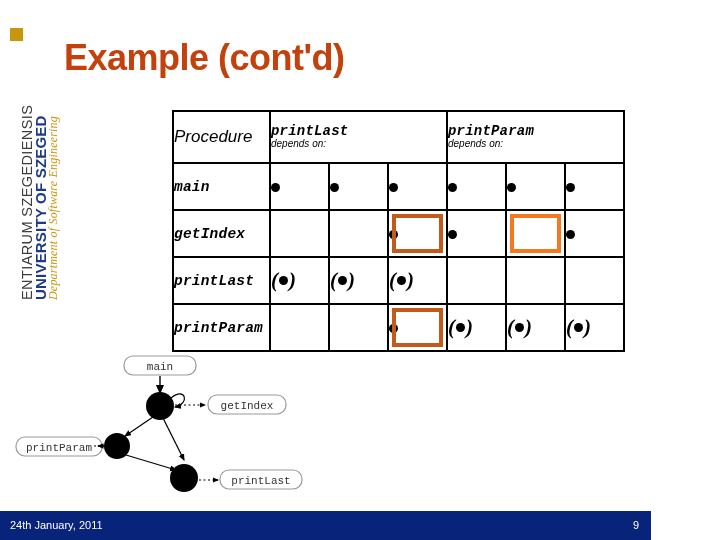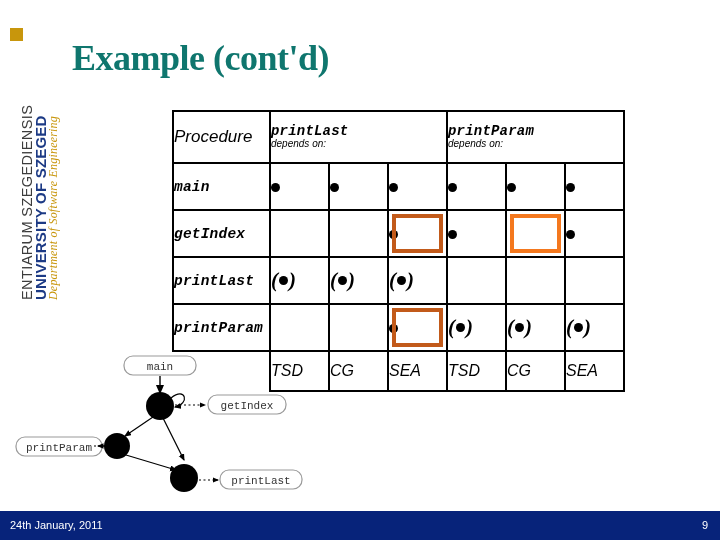--- a/index.html
+++ b/index.html
@@ -34,24 +34,23 @@
     letter-spacing:0.2px;
   }
   #uni-line3{
     left:47px;top:300px;
     font-size:12px;font-style:italic;color:#c8960c;
     font-family:"Liberation Serif",serif;
     letter-spacing:0.2px;
   }
   
   #title{
-    position:absolute;left:72px;top:37px;
-    font-size:36px;font-weight:bold;color:#0f766e;
+    position:absolute;left:64px;top:37px;
+    font-size:36px;font-weight:bold;color:#c2410c;
     letter-spacing:-0.5px;
-    font-family:Liberation Serif, serif;
   }
   
   #dep-table{
     position:absolute;left:172px;top:110px;
     border-collapse:collapse;
     background:#fff;
   }
   #dep-table td{
     border:2px solid #000;
     padding:0;
@@ -109,21 +108,21 @@
     pointer-events:none;
   }
   td.hl-dark::after{border-color:#c25a1a;}
   td.hl-bright::after{border-color:#f4781e;}
   
   #callgraph{
     position:absolute;left:8px;top:352px;width:310px;height:150px;
   }
   
   #footer{
-    position:absolute;left:0;bottom:0;width:720px;height:29px;
+    position:absolute;left:0;bottom:0;width:651px;height:29px;
     background:#07237a;
   }
   #footer-top-white{
     position:absolute;left:0;top:-4px;width:170px;height:4px;background:#fff;
   }
   .foot-txt{
     position:absolute;color:#fff;font-size:11px;top:8px;
   }
   #foot-date{left:10px;}
   #foot-center{left:152px;}
@@ -228,29 +227,20 @@
             <span class="paren">(</span>
             <span class="dot"></span>
             <span class="paren">)</span>
           </span></td>
         <td class="col-mark"><span class="mark-wrap">
             <span class="paren">(</span>
             <span class="dot"></span>
             <span class="paren">)</span>
           </span></td>
       </tr>
-      <tr class="foot-row">
-        <td class="col-proc blank" style="border: none;"></td>
-        <td class="col-mark cell-foot">TSD</td>
-        <td class="col-mark cell-foot">CG</td>
-        <td class="col-mark cell-foot">SEA</td>
-        <td class="col-mark cell-foot">TSD</td>
-        <td class="col-mark cell-foot">CG</td>
-        <td class="col-mark cell-foot">SEA</td>
-      </tr>
     </tbody>
 </table>
 
 <div id="callgraph">
   <svg width="310" height="150" viewBox="0 0 310 150">
     <defs>
       <marker id="ah" markerWidth="7" markerHeight="7" refX="6" refY="3" orient="auto" markerUnits="strokeWidth">
         <path d="M0,0 L7,3 L0,6 z" fill="#000"></path>
       </marker>
       <marker id="ahs" markerWidth="6" markerHeight="6" refX="5" refY="2.5" orient="auto" markerUnits="strokeWidth">

